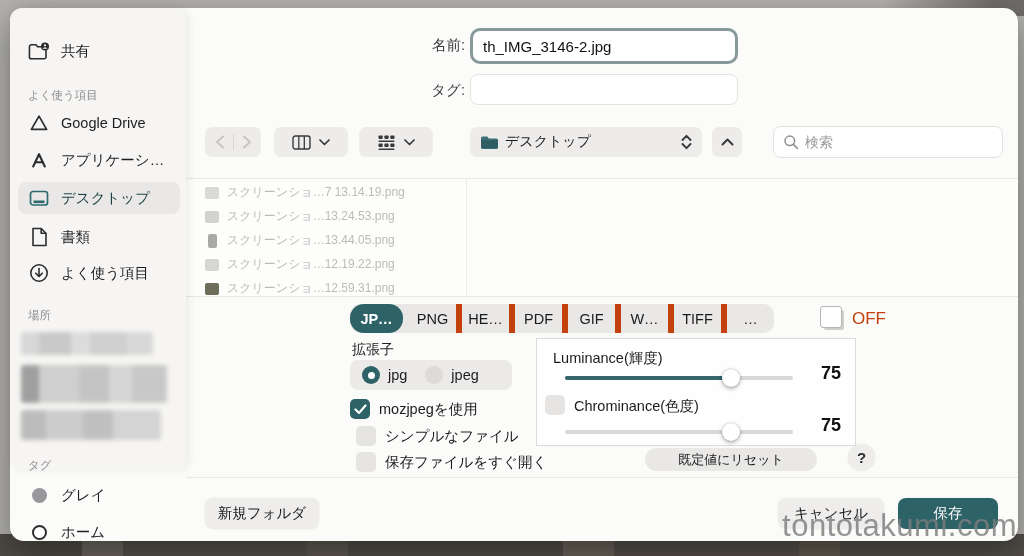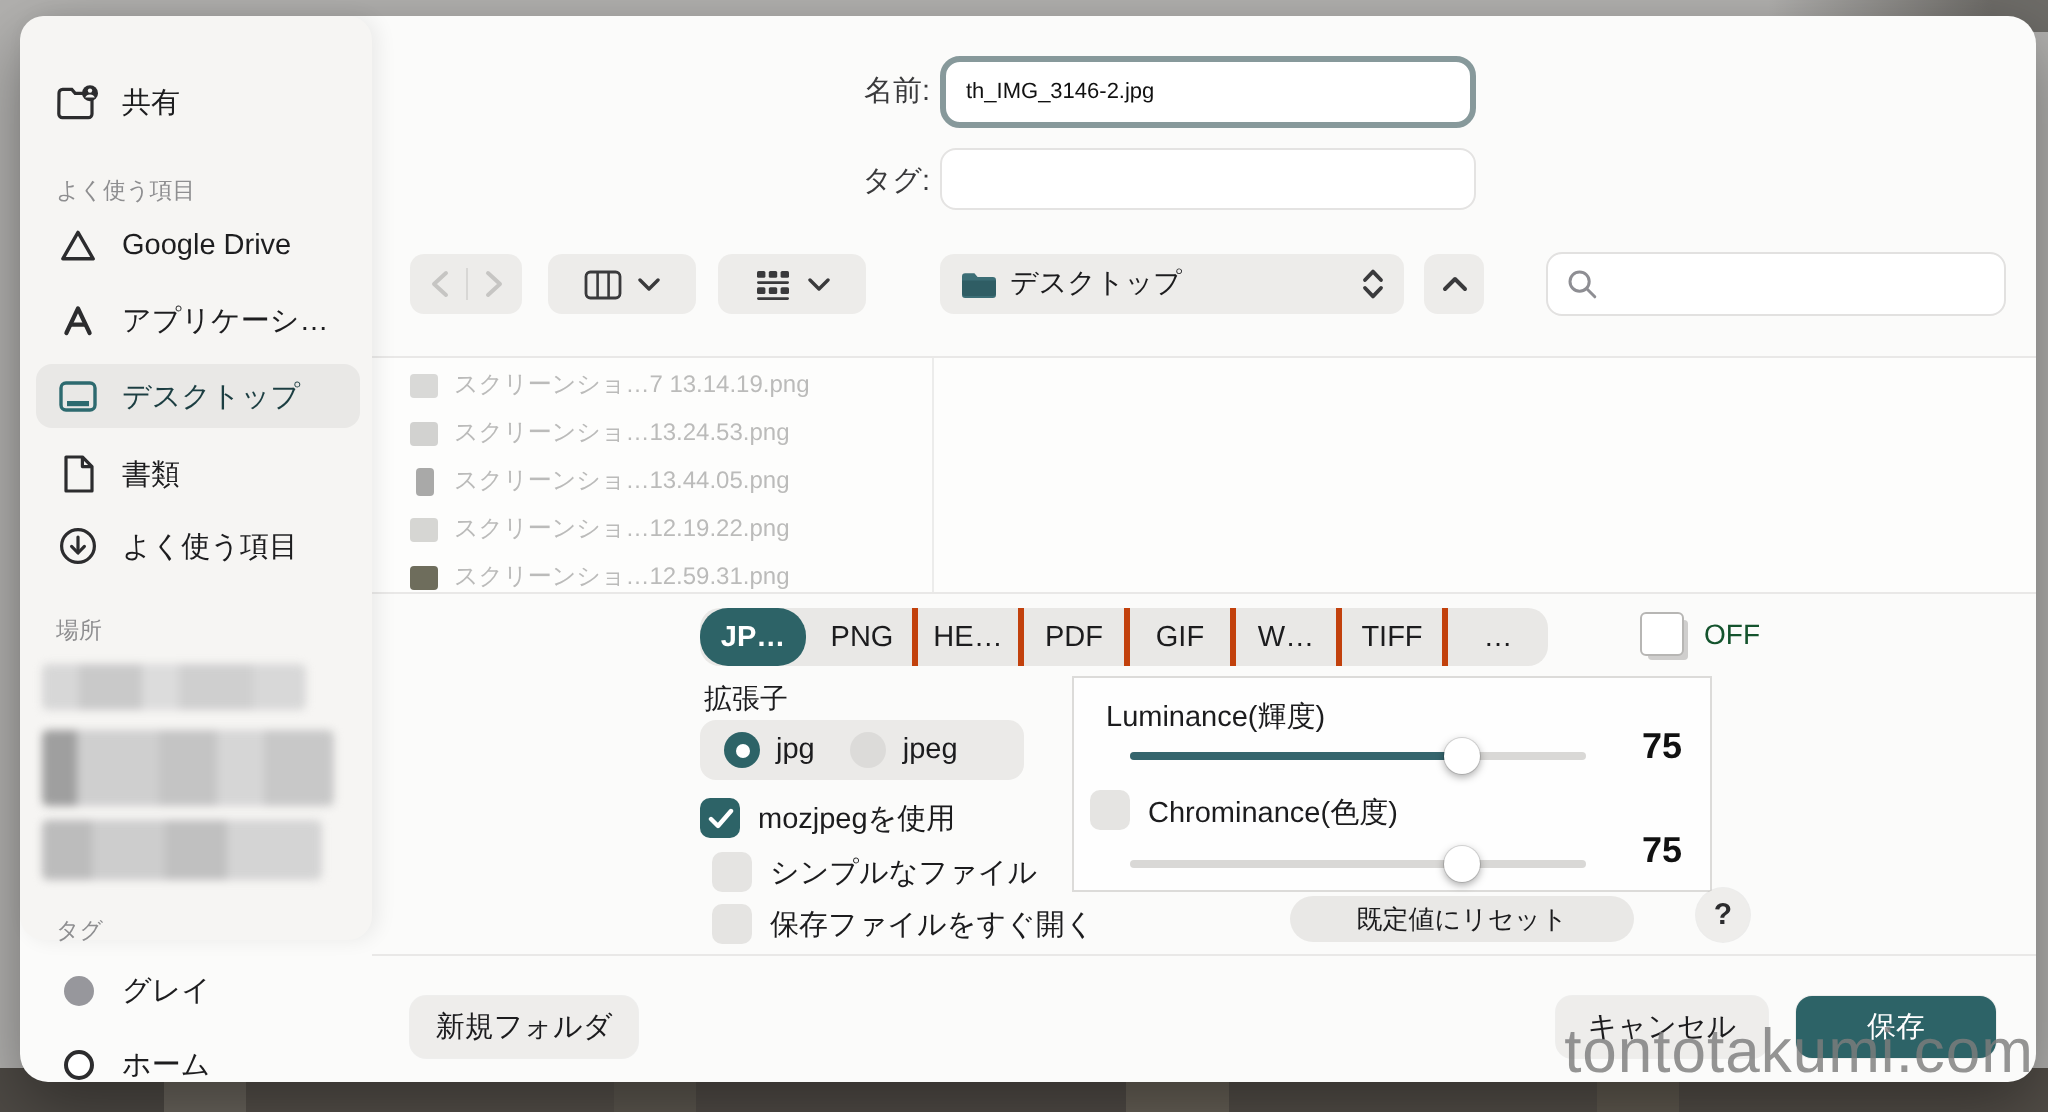--- a/index.html
+++ b/index.html
@@ -32,21 +32,21 @@
   .b3 { top:402px; width:140px; height:30px;
     background:linear-gradient(90deg,#bcbcbc 0 18%,#cdcdcd 18% 44%,#c0c0c0 44% 66%,#d4d4d4 66% 100%); }
   .tag-dot { width:15px; height:15px; border-radius:50%; }
   .dot-fill { background:#97979c; }
   .dot-outline { background:#fff; border:2px solid #2c2c2e; }
 
   
   .fld-label { position:absolute; font-size:14.5px; color:#3a3a3c; text-align:right; width:60px; }
   .name-input { position:absolute; left:460px; top:20px; width:268px; height:36px;
     border:3px solid #87999b; border-radius:10px; background:#fff; padding:0 10px;
-    font-size:11px; color:#111; font-family:inherit; outline:none; }
+    font-size:15px; color:#111; font-family:inherit; outline:none; }
   .tags-input { position:absolute; left:460px; top:66px; width:268px; height:31px;
     border:1px solid #e4e3e2; border-radius:8px; background:#fff; padding:0 10px;
     font-size:14px; color:#111; font-family:inherit; outline:none; }
 
   
   .tb-btn { position:absolute; top:119px; height:30px; background:#edecea; border-radius:7px;
     display:flex; align-items:center; justify-content:center; gap:8px; }
   .nav-group { left:195px; width:56px; }
   .nav-sep { width:1px; height:16px; background:#d8d7d5; }
   .select-btn { left:460px; width:232px; justify-content:flex-start; padding:0 10px; gap:6px; }
@@ -66,26 +66,26 @@
   .file-row { position:absolute; left:0; width:279px; height:23.8px; display:flex;
     align-items:center; gap:8px; padding-left:19px; }
   .file-name { font-size:12px; color:#bbbbba; white-space:nowrap; overflow:hidden; }
   .thumb { width:14px; height:12px; border-radius:2px; flex:0 0 14px; }
 
   
   .segbar { position:absolute; left:340px; top:296px; height:29px; display:flex;
     background:#e9e8e6; border-radius:10px; align-items:stretch; }
   .seg-tab { width:53px; display:flex; align-items:center; justify-content:center;
     font-size:14.5px; color:#1c1c1e; position:relative; }
-  .seg-tab + .seg-tab { border-left:3px solid #c2410c; }
+  .seg-tab + .seg-tab { border-left:6px solid #c2410c; }
   .seg-tab.selected { background:#2d6367; color:#fff; border-radius:14px; font-weight:bold; border-left:none; }
   .seg-tab.selected + .seg-tab { border-left-color:transparent; }
   .off-box { position:absolute; left:810px; top:298px; width:22px; height:22px; background:#fff;
     border:1.5px solid #b7b6b4; border-radius:3px; box-shadow:3px 3px 0 -1px #cfcecd; }
-  .off-label { position:absolute; left:842px; top:301px; font-size:14px; color:#14532d; }
+  .off-label { position:absolute; left:842px; top:301px; font-size:17px; color:#c2410c; }
 
   
   .opt-label { position:absolute; font-size:14px; color:#1c1c1e; }
   .radio-pill { position:absolute; left:340px; top:352px; width:162px; height:30px;
     background:#ebeae8; border-radius:8px; display:flex; align-items:center; gap:8px; padding:0 12px; }
   .radio { width:18px; height:18px; border-radius:50%; position:relative; flex:0 0 18px; }
   .radio.on { background:#2d6367; }
   .radio.on::after { content:""; position:absolute; left:5.5px; top:5.5px; width:7px; height:7px;
     border-radius:50%; background:#fff; }
   .radio.offr { background:#dcdbd9; }
@@ -213,20 +213,21 @@
       </span>
     </div>
 
     <div class="search">
       <span style="display:flex;">
         <svg width="16" height="16" viewBox="0 0 16 16">
             <circle cx="6.8" cy="6.8" r="4.8" fill="none" stroke="#8e8e93" stroke-width="1.5"></circle>
             <line x1="10.4" y1="10.4" x2="14.4" y2="14.4" stroke="#8e8e93" stroke-width="1.5" stroke-linecap="round"></line>
           </svg>
       </span>
+      <input placeholder="検索" style="">
     </div>
 
     <div class="browser">
       <div class="col-divider"></div>
       <div class="file-row" style="top:2px;">
         <span class="thumb" style="background:#d9d9d7;"></span>
         <span class="file-name">スクリーンショ…7 13.14.19.png</span>
       </div>
       <div class="file-row" style="top:26px;align-items:center;">
         <span class="thumb" style="background:#d2d2d0;"></span>

